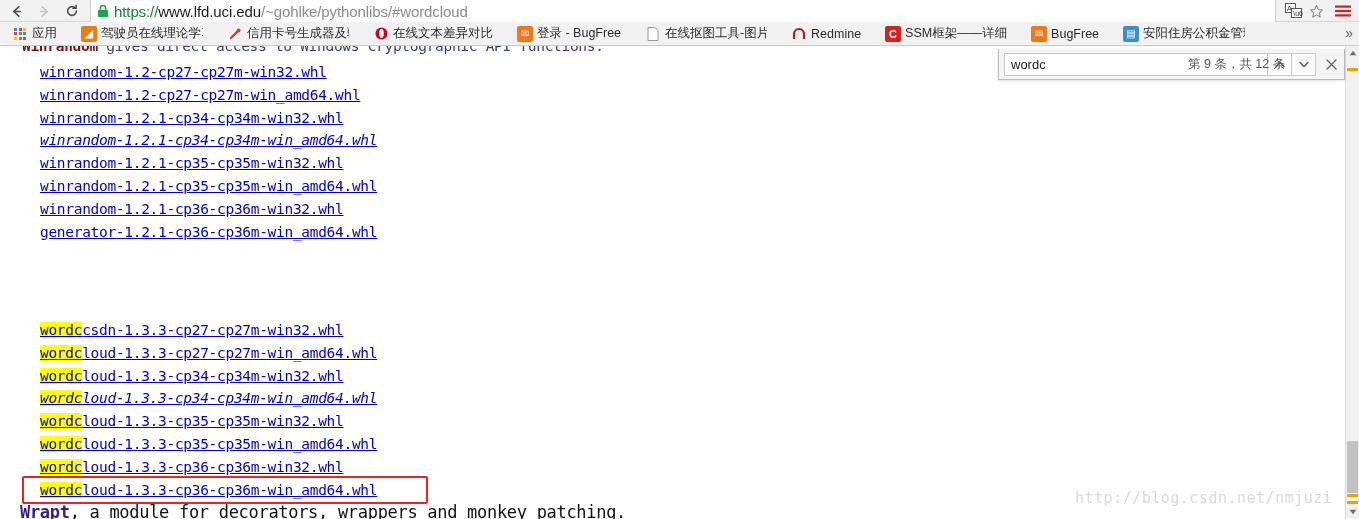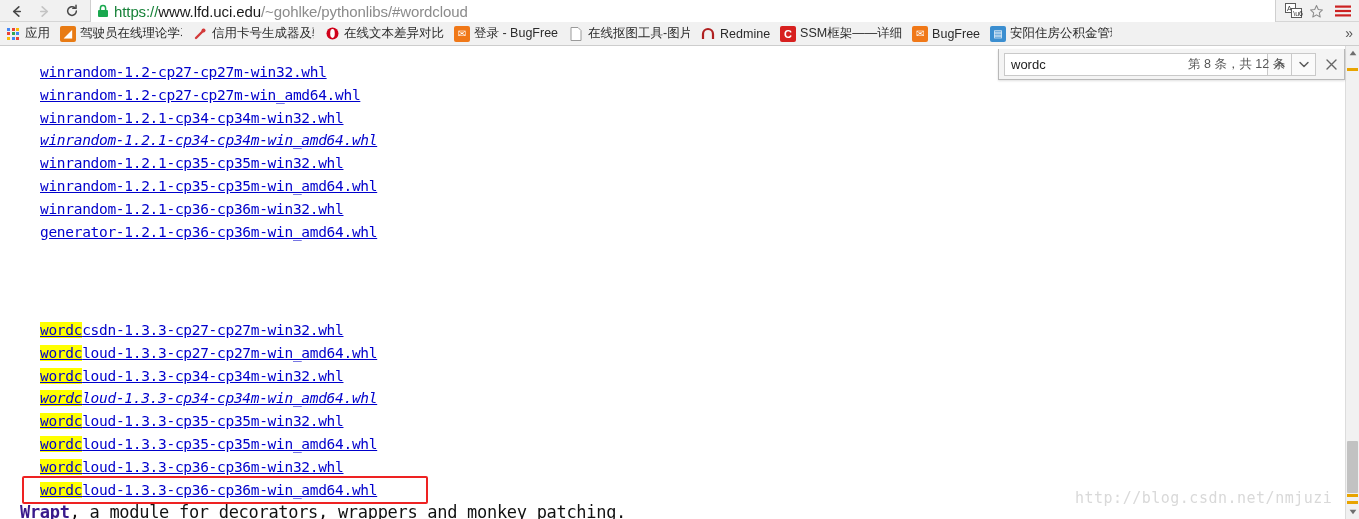--- a/index.html
+++ b/index.html
@@ -71,21 +71,21 @@
     background: #f1f1f1;
     border-bottom: 1px solid #cdcdcd;
     box-sizing: border-box;
     display: flex; align-items: center;
     overflow: hidden;
     white-space: nowrap;
   }
   .bm {
     display: inline-flex; align-items: center;
     height: 20px;
-    padding: 0 5px;
+    padding: 0 12px;
     font-size: 12px;
     color: #2b2b2b;
     max-width: 122px;
     overflow: hidden;
   }
   .bm-label {
     overflow: hidden;
     text-overflow: clip;
     white-space: nowrap;
     display: block;
@@ -393,20 +393,21 @@
         <div class="bm">
           <span class="bm-ico" style="background: rgb(59, 142, 208); color: rgb(255, 255, 255); font-size: 10px;">▤</span>
           <span class="bm-label">安阳住房公积金管理中</span>
         </div>
       </div>
     <div class="bm-overflow">»</div>
   </div>
 
   <div class="page">
 
+    <div class="top-cut"><b>Winrandom</b><span> gives direct access to Windows Cryptographic API functions.</span></div>
 
     <div id="winrandom-links">
         <a class="link" style="top: 18px;">winrandom‑1.2‑cp27‑cp27m‑win32.whl</a>
         <a class="link" style="top: 40.8px;">winrandom‑1.2‑cp27‑cp27m‑win_amd64.whl</a>
         <a class="link" style="top: 63.6px;">winrandom‑1.2.1‑cp34‑cp34m‑win32.whl</a>
         <a class="link" style="top: 86.4px; font-style: italic;">winrandom‑1.2.1‑cp34‑cp34m‑win_amd64.whl</a>
         <a class="link" style="top: 109.2px;">winrandom‑1.2.1‑cp35‑cp35m‑win32.whl</a>
         <a class="link" style="top: 132px;">winrandom‑1.2.1‑cp35‑cp35m‑win_amd64.whl</a>
         <a class="link" style="top: 154.8px;">winrandom‑1.2.1‑cp36‑cp36m‑win32.whl</a>
         <a class="link" style="top: 177.6px;">generator‑1.2.1‑cp36‑cp36m‑win_amd64.whl</a>
@@ -445,21 +446,21 @@
     <div class="sb-arrow sb-down">
       <svg width="8" height="6" viewBox="0 0 8 6">
         <path d="M4 5.2 L0.6 0.8 L7.4 0.8 Z" fill="#6e6e6e"></path>
       </svg>
     </div>
   </div>
 
   <div class="findbar">
     <div class="find-input-wrap">
       <input class="find-input" type="text" value="wordc" style="">
-      <span class="find-count">第 8 条，共 12 条</span>
+      <span class="find-count">第 9 条，共 12 条</span>
     </div>
     <div class="find-btn">
       <svg width="10" height="7" viewBox="0 0 10 7">
         <path d="M1 5.6 L5 1.4 L9 5.6" fill="none" stroke="#5a5a5a" stroke-width="1.4" stroke-linecap="round" stroke-linejoin="round"></path>
       </svg>
     </div>
     <div class="find-btn">
       <svg width="10" height="7" viewBox="0 0 10 7">
         <path d="M1 1.4 L5 5.6 L9 1.4" fill="none" stroke="#5a5a5a" stroke-width="1.4" stroke-linecap="round" stroke-linejoin="round"></path>
       </svg>

